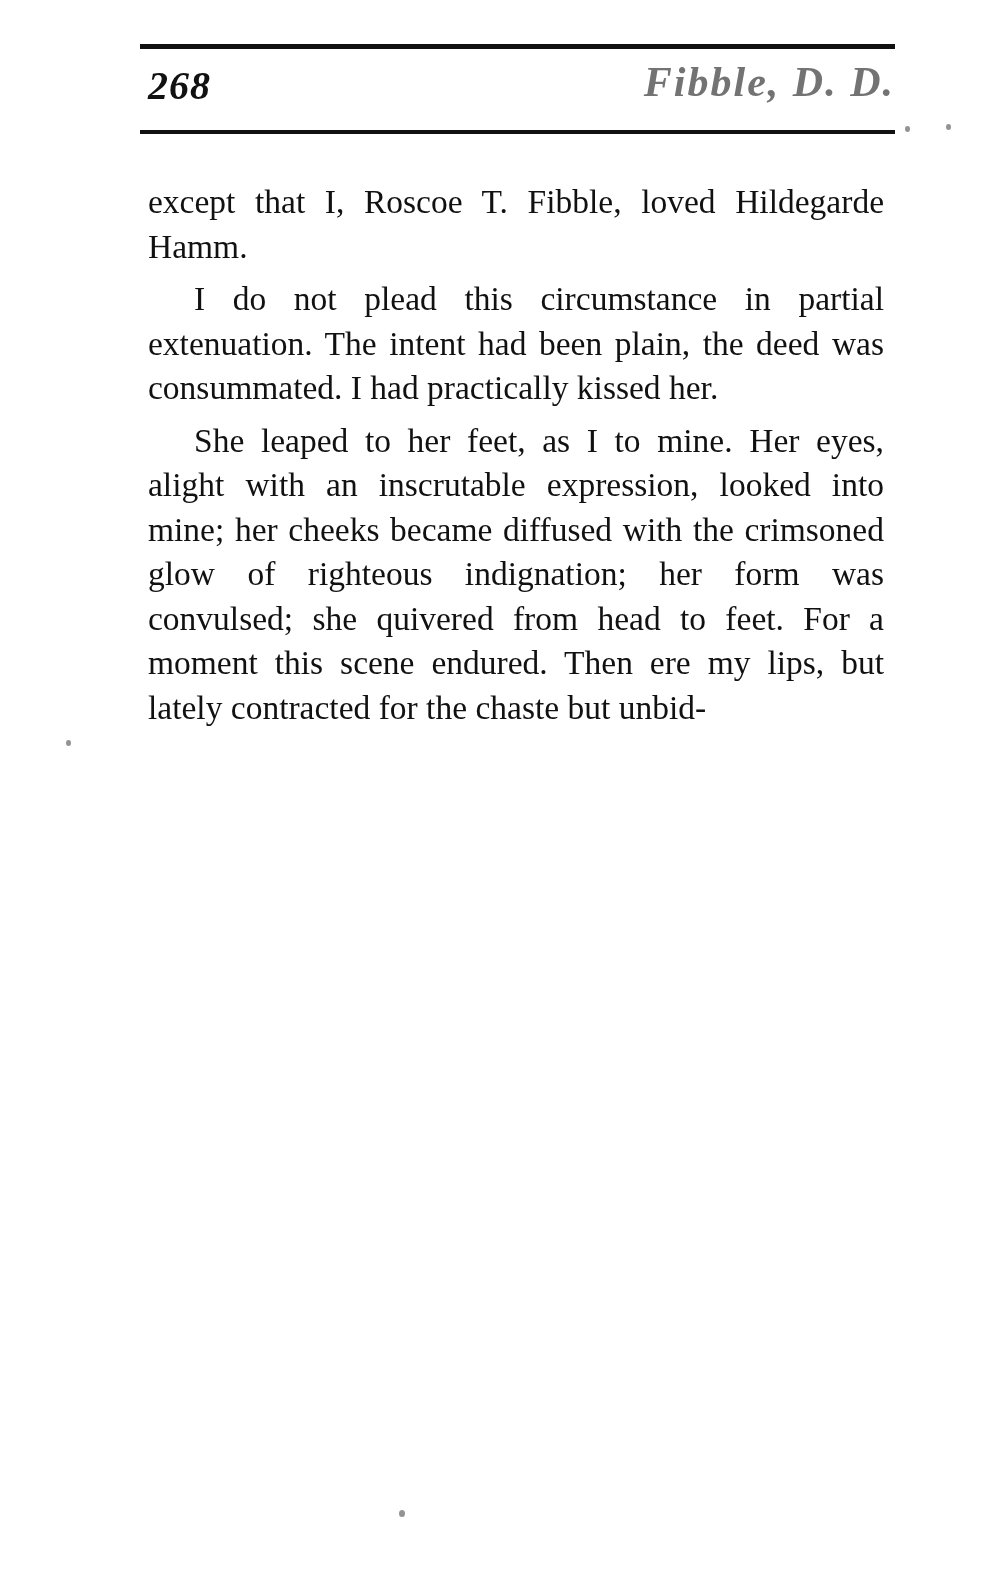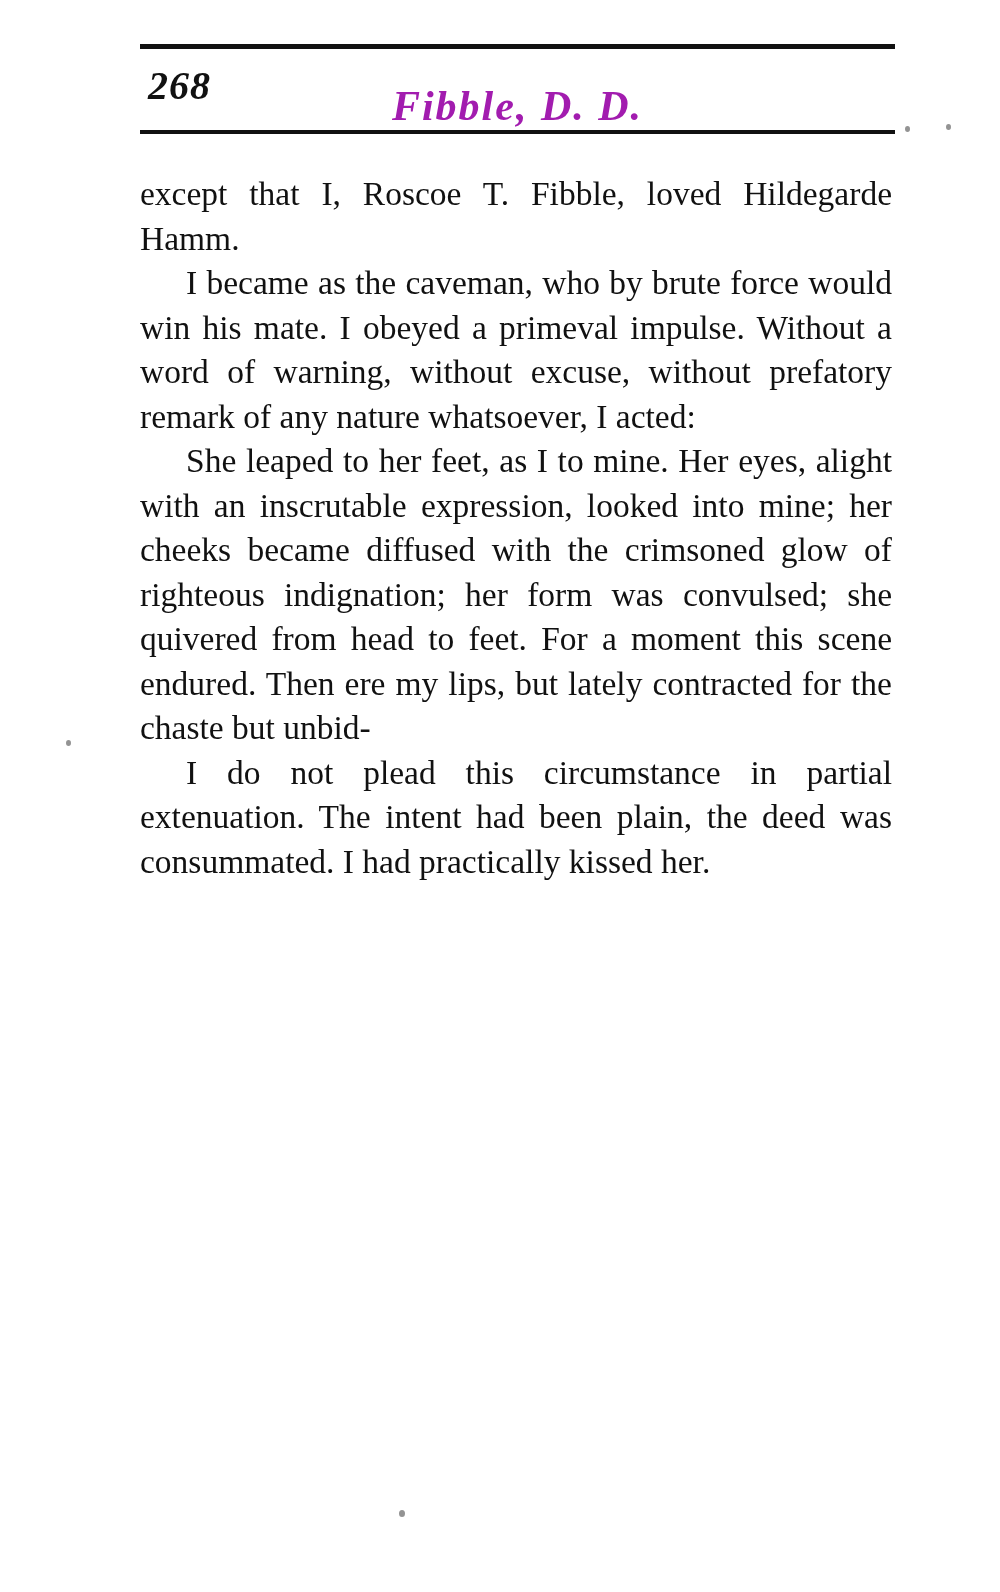--- a/index.html
+++ b/index.html
@@ -54,42 +54,41 @@
     font-weight: 700;
     font-size: 40px;
     letter-spacing: 1px;
     color: #111111;
   }
   .running-title {
     position: absolute;
     left: 0;
     top: 4px;
     width: 755px;
-    text-align: center;
+    text-align: right;
     font-family: "Liberation Serif", serif;
     font-style: italic;
     font-weight: 700;
     font-size: 42px;
     letter-spacing: 2px;
-    color: #a21caf;
-    margin-top: 24px;
+    color: #737373;
   }
   
   .body-text {
     position: absolute;
     left: 140px;
     top: 172px;
     width: 752px;
     font-size: 33.5px;
     line-height: 44.5px;
     text-align: justify;
     color: #111111;
   }
   .body-text p {
-    margin: 0;
+    margin: 8px;
     text-indent: 0;
   }
   .body-text p.indent {
     text-indent: 46px;
   }
   
   .speck {
     position: absolute;
     background: #6f6f6f;
     border-radius: 50%;
@@ -109,23 +108,22 @@
 
   <div class="head-row">
     <div class="folio">268</div>
     <div class="running-title">Fibble, D. D.</div>
   </div>
 
   <div class="rule-bottom"></div>
 
   <div class="body-text">
     <p>except that I, Roscoe T. Fibble, loved Hildegarde Hamm.</p>
-    <p class="indent">I became as the caveman, who by brute force would win his mate.  I obeyed a primeval impulse.  Without a word of warning, without excuse, without prefatory remark of any nature whatsoever, I acted:</p>
+    <p class="indent">I do not plead this circumstance in partial extenuation.  The intent had been plain, the deed was consummated.  I had practically kissed her.</p>
     <p class="indent">She leaped to her feet, as I to mine.  Her eyes, alight with an inscrutable expression, looked into mine; her cheeks became diffused with the crimsoned glow of righteous indignation; her form was convulsed; she quivered from head to feet.  For a moment this scene endured.  Then ere my lips, but lately contracted for the chaste but unbid-</p>
-    <p class="indent">I do not plead this circumstance in partial extenuation.  The intent had been plain, the deed was consummated.  I had practically kissed her.</p>
   </div>
 
   <div class="speck s1"></div>
   <div class="speck s2"></div>
   <div class="speck s3"></div>
   <div class="speck s4"></div>
 
 </div>
 
 </body></html>

